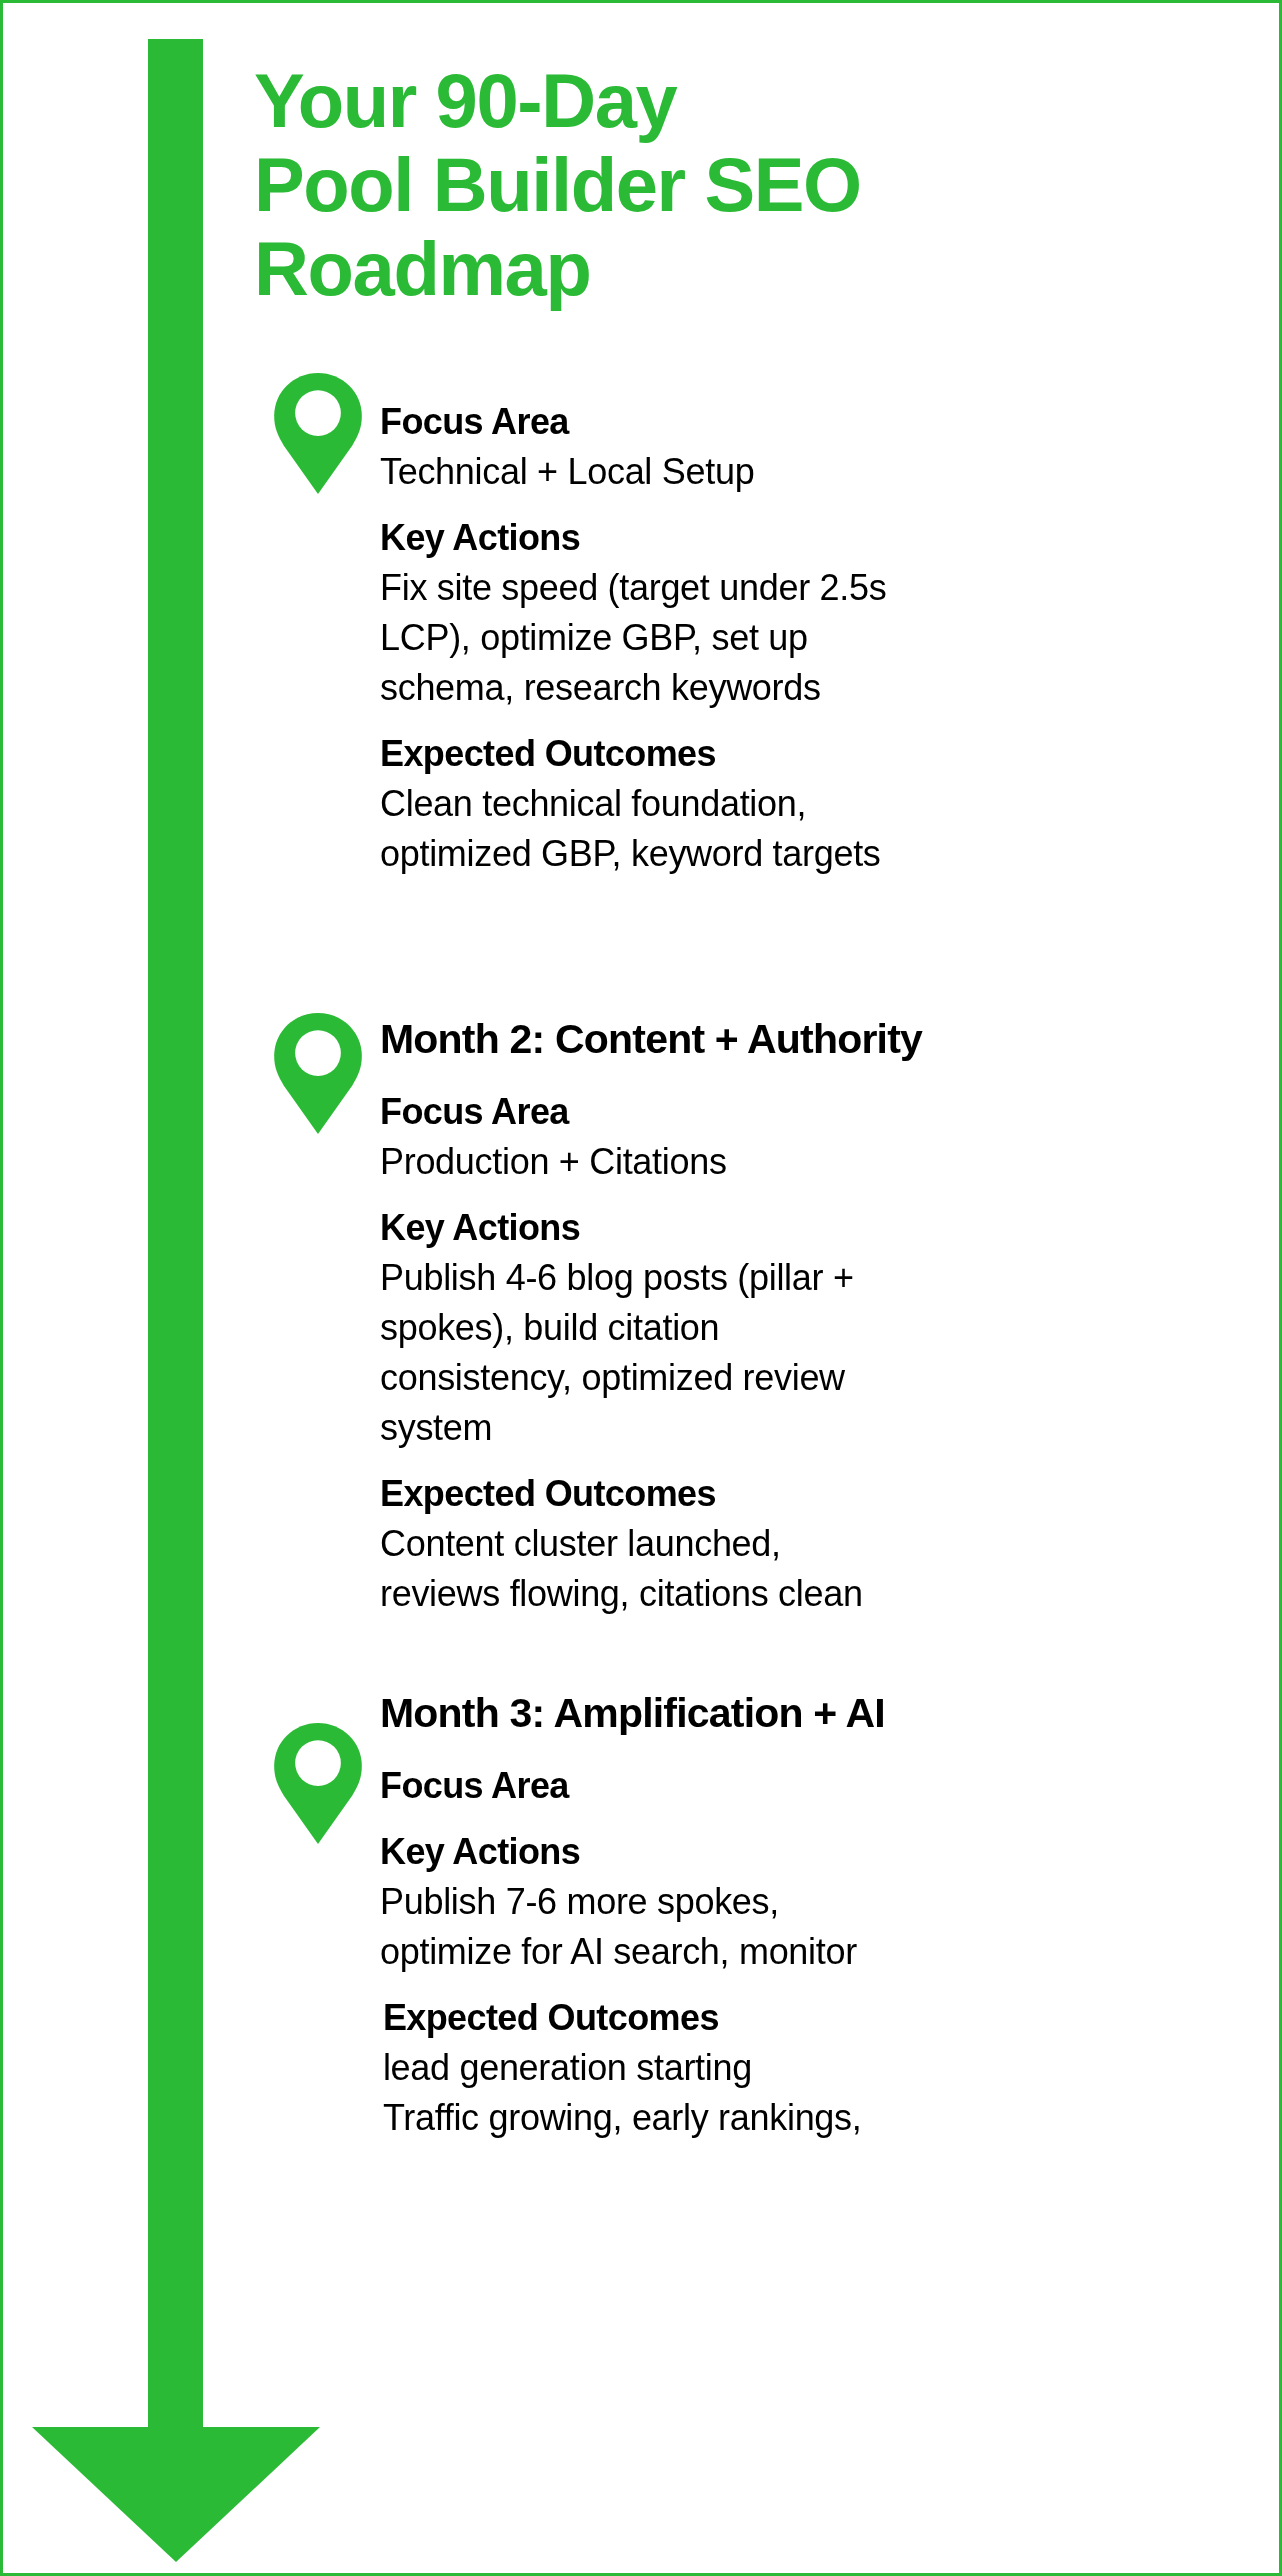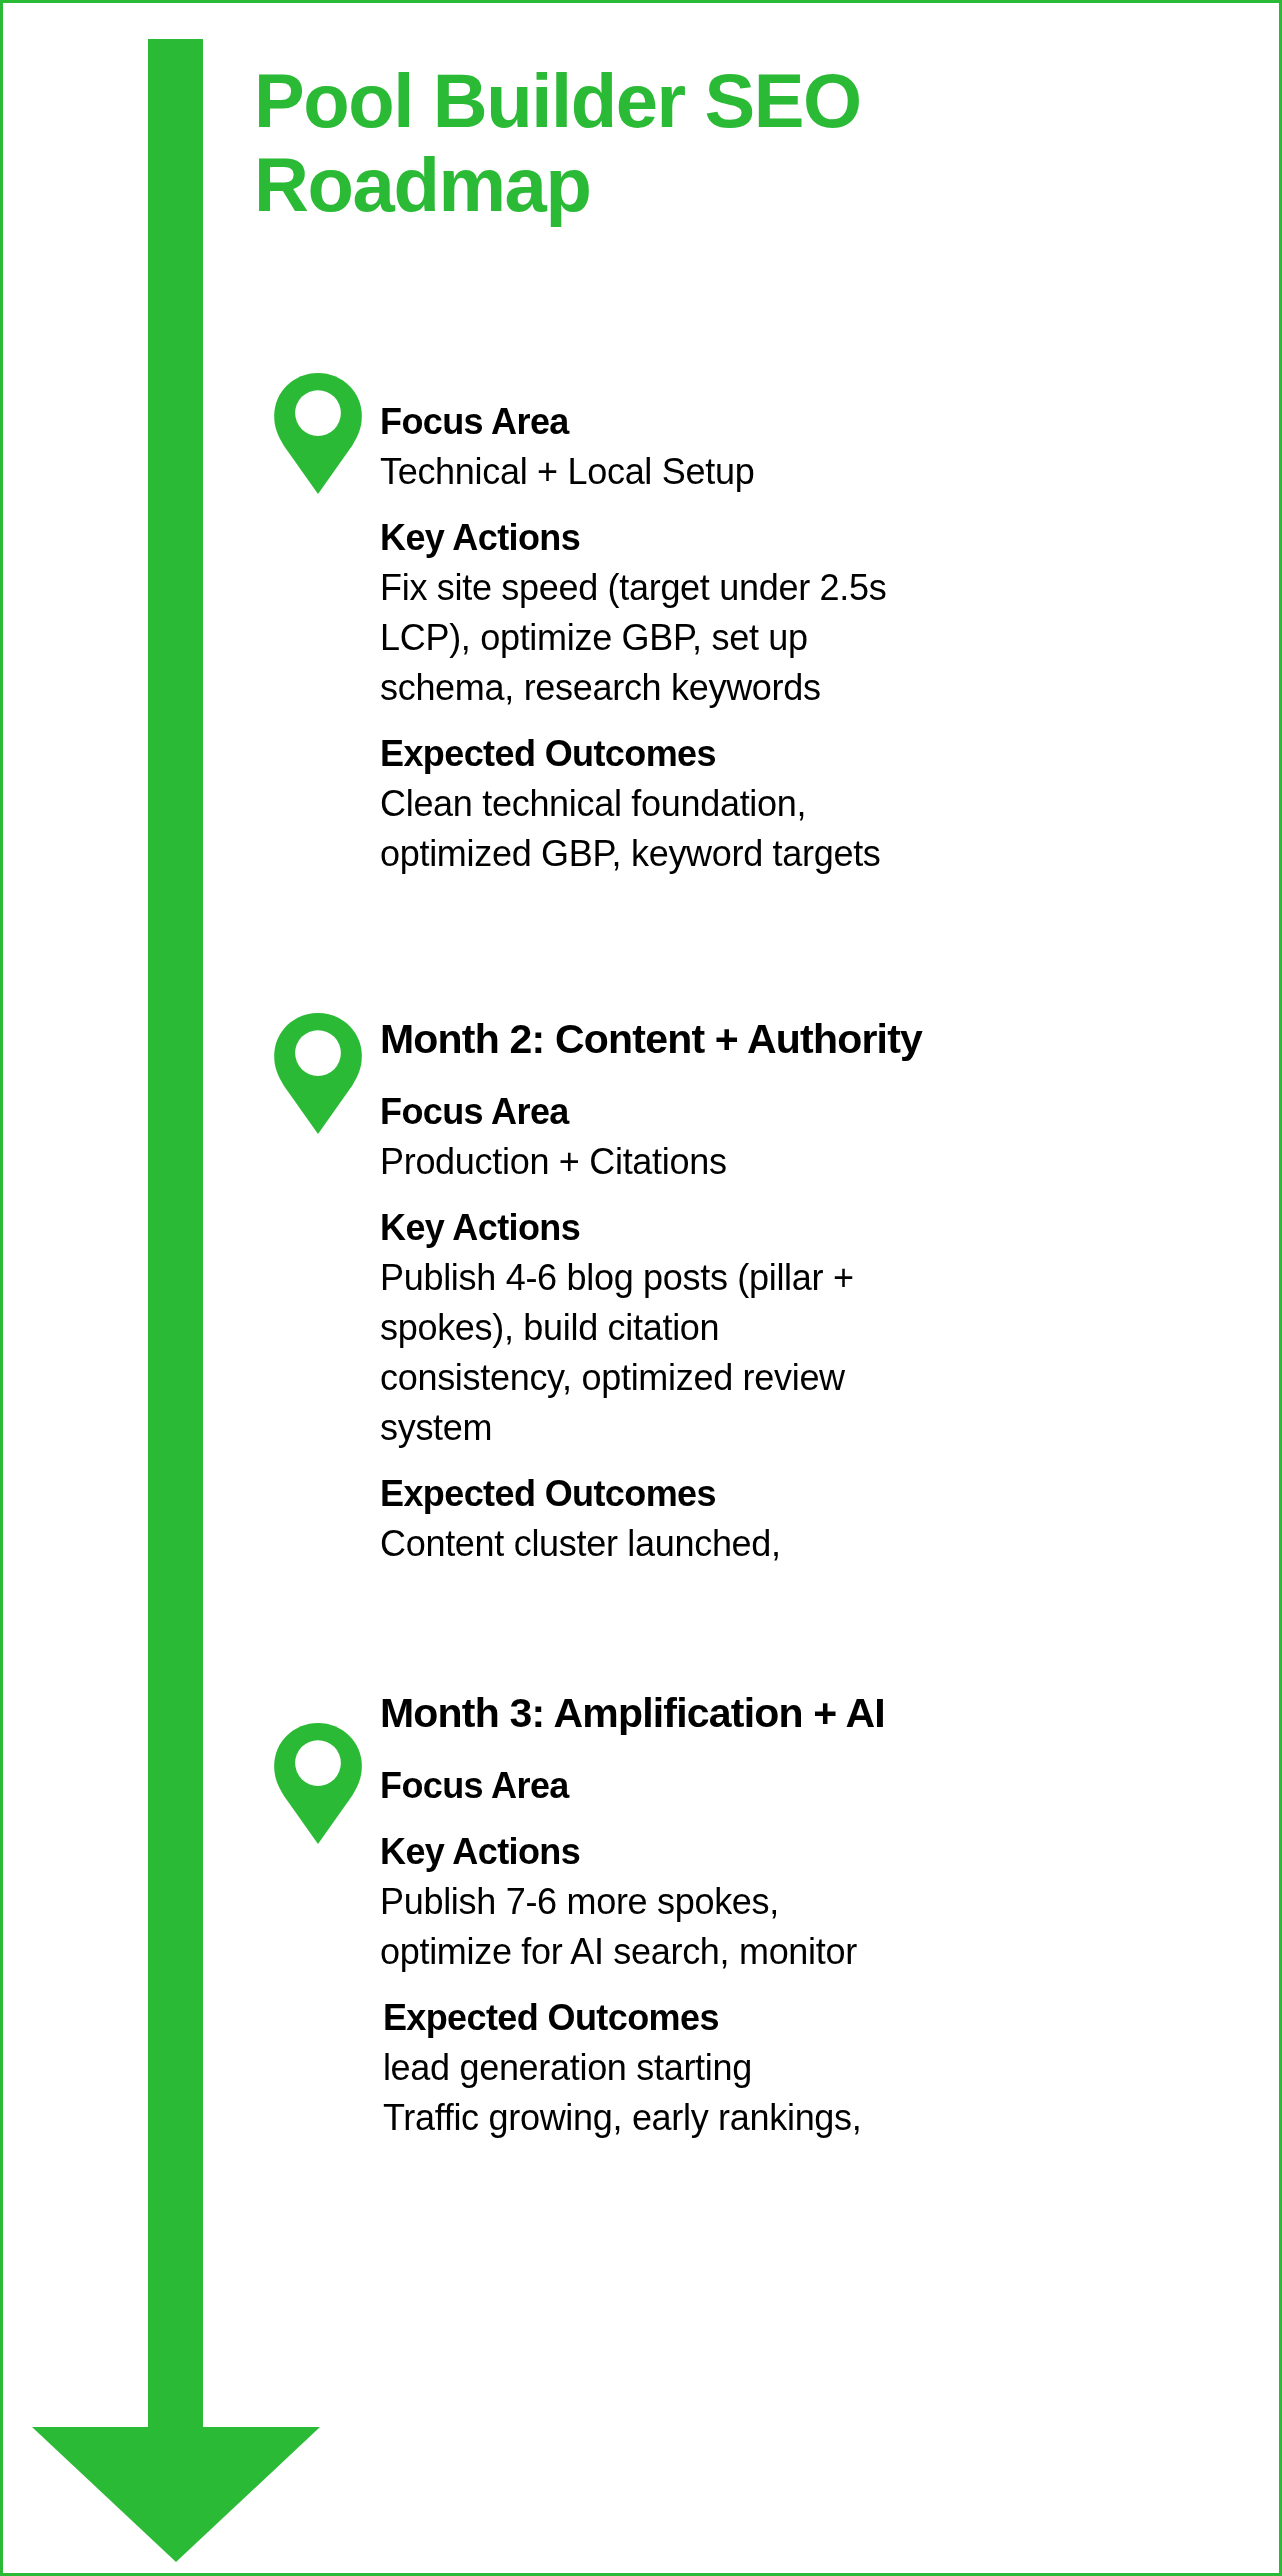--- a/index.html
+++ b/index.html
@@ -23,20 +23,21 @@
 </style>
 </head>
 <body>
 
 <div class="frame"></div>
 
 <div class="bar"></div>
 <div class="arrowhead"></div>
 
 <h1 class="title">
+  <span>Your 90-Day</span>
   <span>Pool Builder SEO</span>
   <span>Roadmap</span>
 </h1>
 
 <section class="section" style="top:0">
   <svg class="pin" style="top:373px" viewBox="0 0 92 127">
     <path d="M46 0 C20.5 0 0 20 0 45 C0 58 4 66 10 76 L46 127 L82 76 C88 66 92 58 92 45 C92 20 71.5 0 46 0 Z" fill="#2BBA36"></path>
     <circle cx="46" cy="42" r="24" fill="#fff"></circle>
   </svg>
   <div class="content" style="top:374px">
@@ -78,20 +79,21 @@
     <p class="block">
       <span class="body-line">Publish 4-6 blog posts (pillar +</span>
       <span class="body-line">spokes), build citation</span>
       <span class="body-line">consistency, optimized review</span>
       <span class="body-line">system</span>
     </p>
     <div class="gap-block"></div>
     <h3 class="label">Expected Outcomes</h3>
     <p class="block">
       <span class="body-line">Content cluster launched,</span>
+      <span class="body-line">reviews flowing, citations clean</span>
     </p>
   </div>
 </section>
 
 <section class="section" style="top:0">
   <svg class="pin" style="top:1723px" viewBox="0 0 92 127">
     <path d="M46 0 C20.5 0 0 20 0 45 C0 58 4 66 10 76 L46 127 L82 76 C88 66 92 58 92 45 C92 20 71.5 0 46 0 Z" fill="#2BBA36"></path>
     <circle cx="46" cy="42" r="24" fill="#fff"></circle>
   </svg>
   <div class="content" style="top:1688px">

